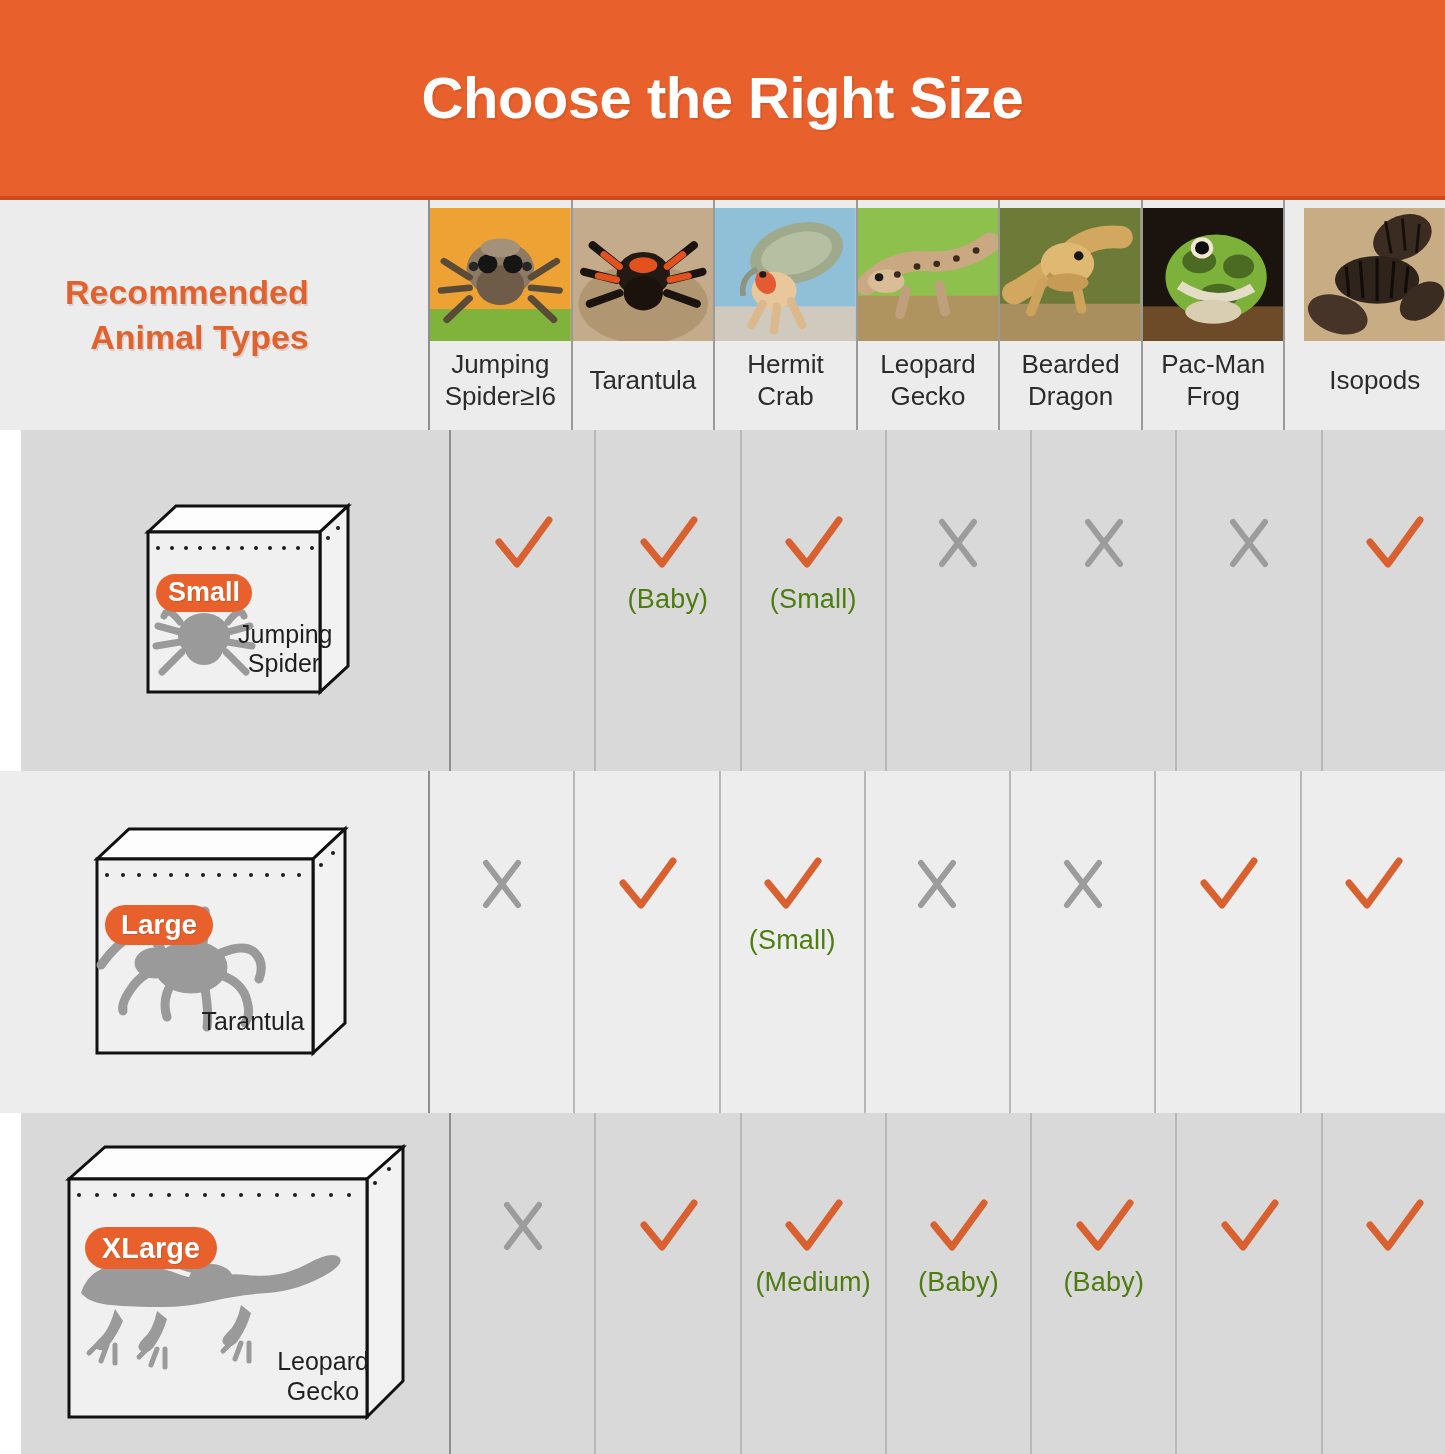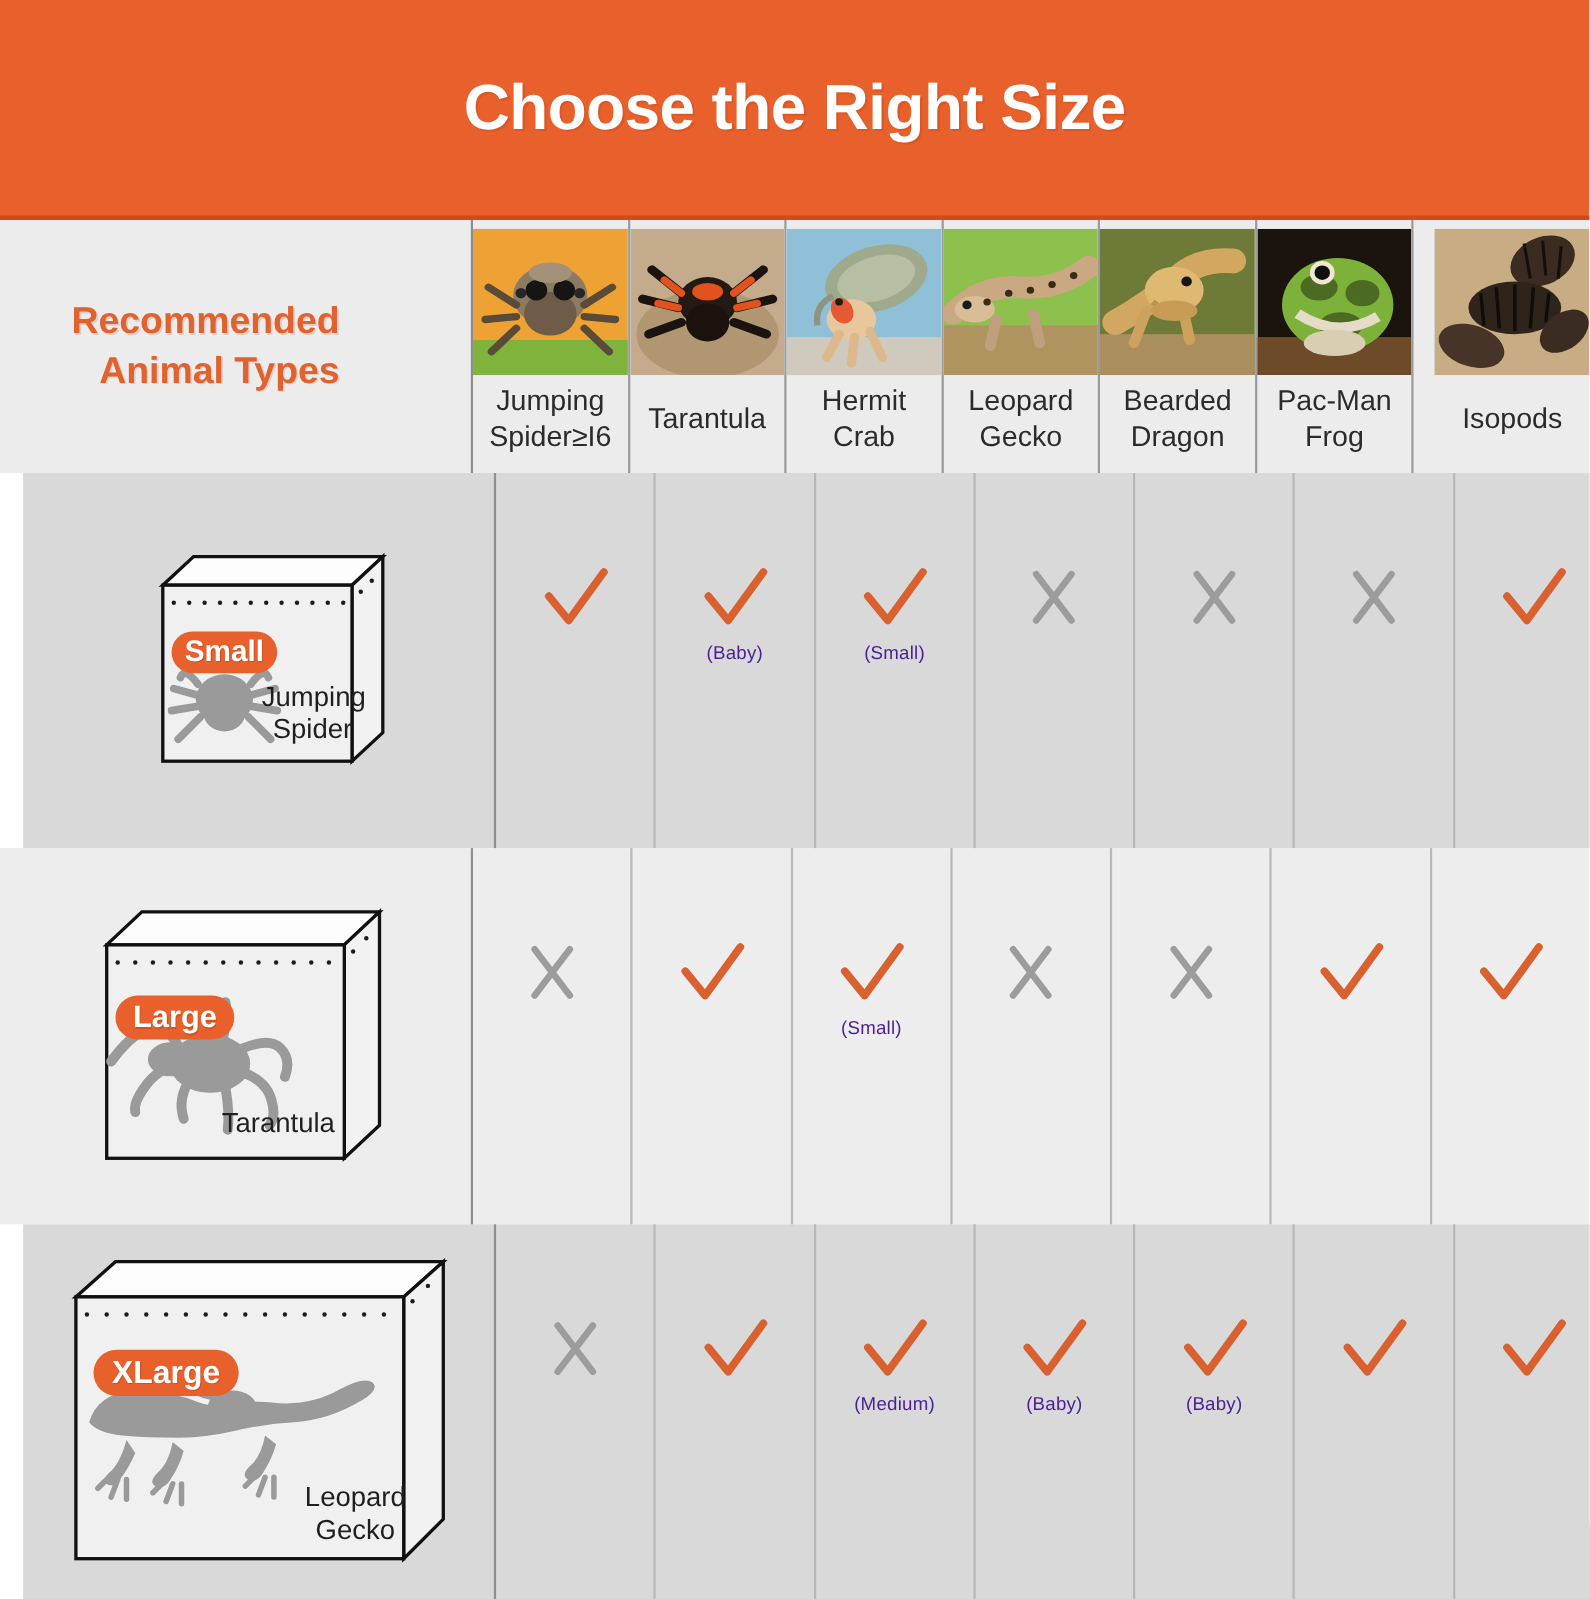--- a/index.html
+++ b/index.html
@@ -97,22 +97,22 @@
   }
   .mark-cell:last-child { border-right: none; }
 
   .mark {
     margin-top: 82px;
     width: 72px; height: 62px;
     display: block;
   }
   .mark-note {
     margin-top: 10px;
-    font-size: 17px;
-    color: #4c1d95;
+    font-size: 27px;
+    color: #4d7c0f;
     letter-spacing: 0.2px;
   }
 
   
   .box-wrap { position: relative; }
   .box-wrap svg { display: block; }
 
   .badge {
     position: absolute;
     background: #e8602c;

